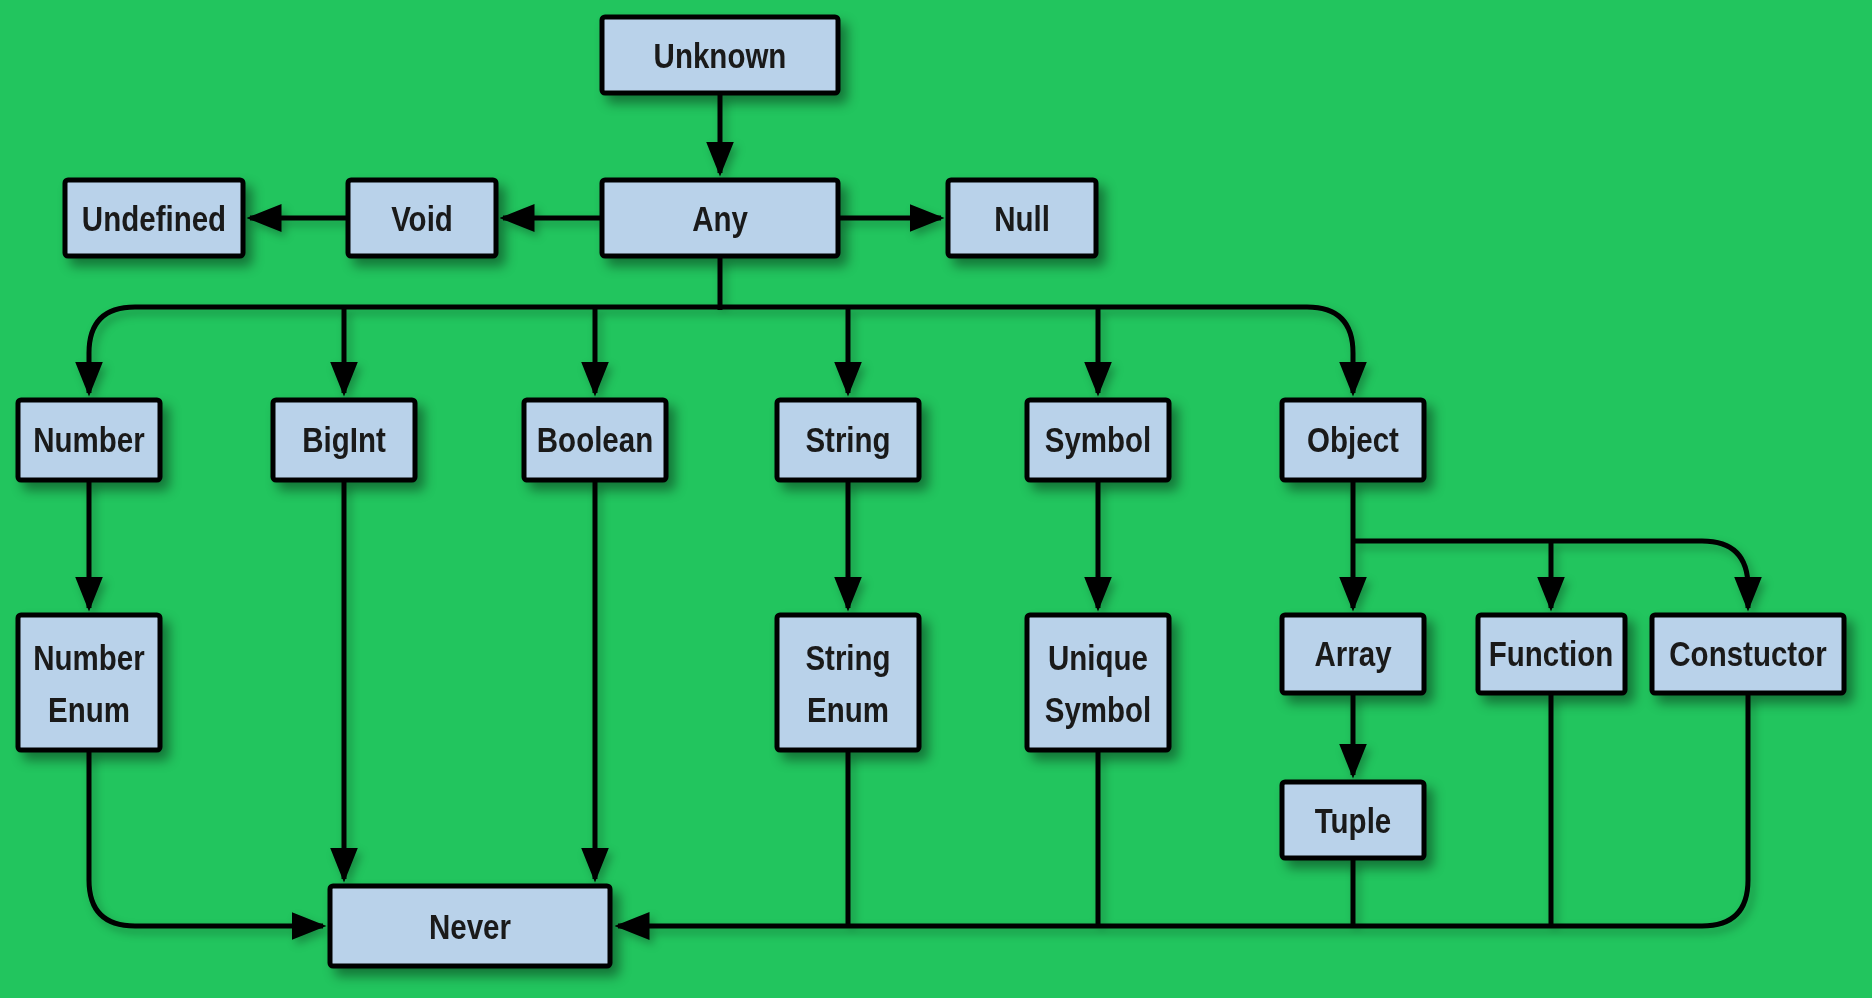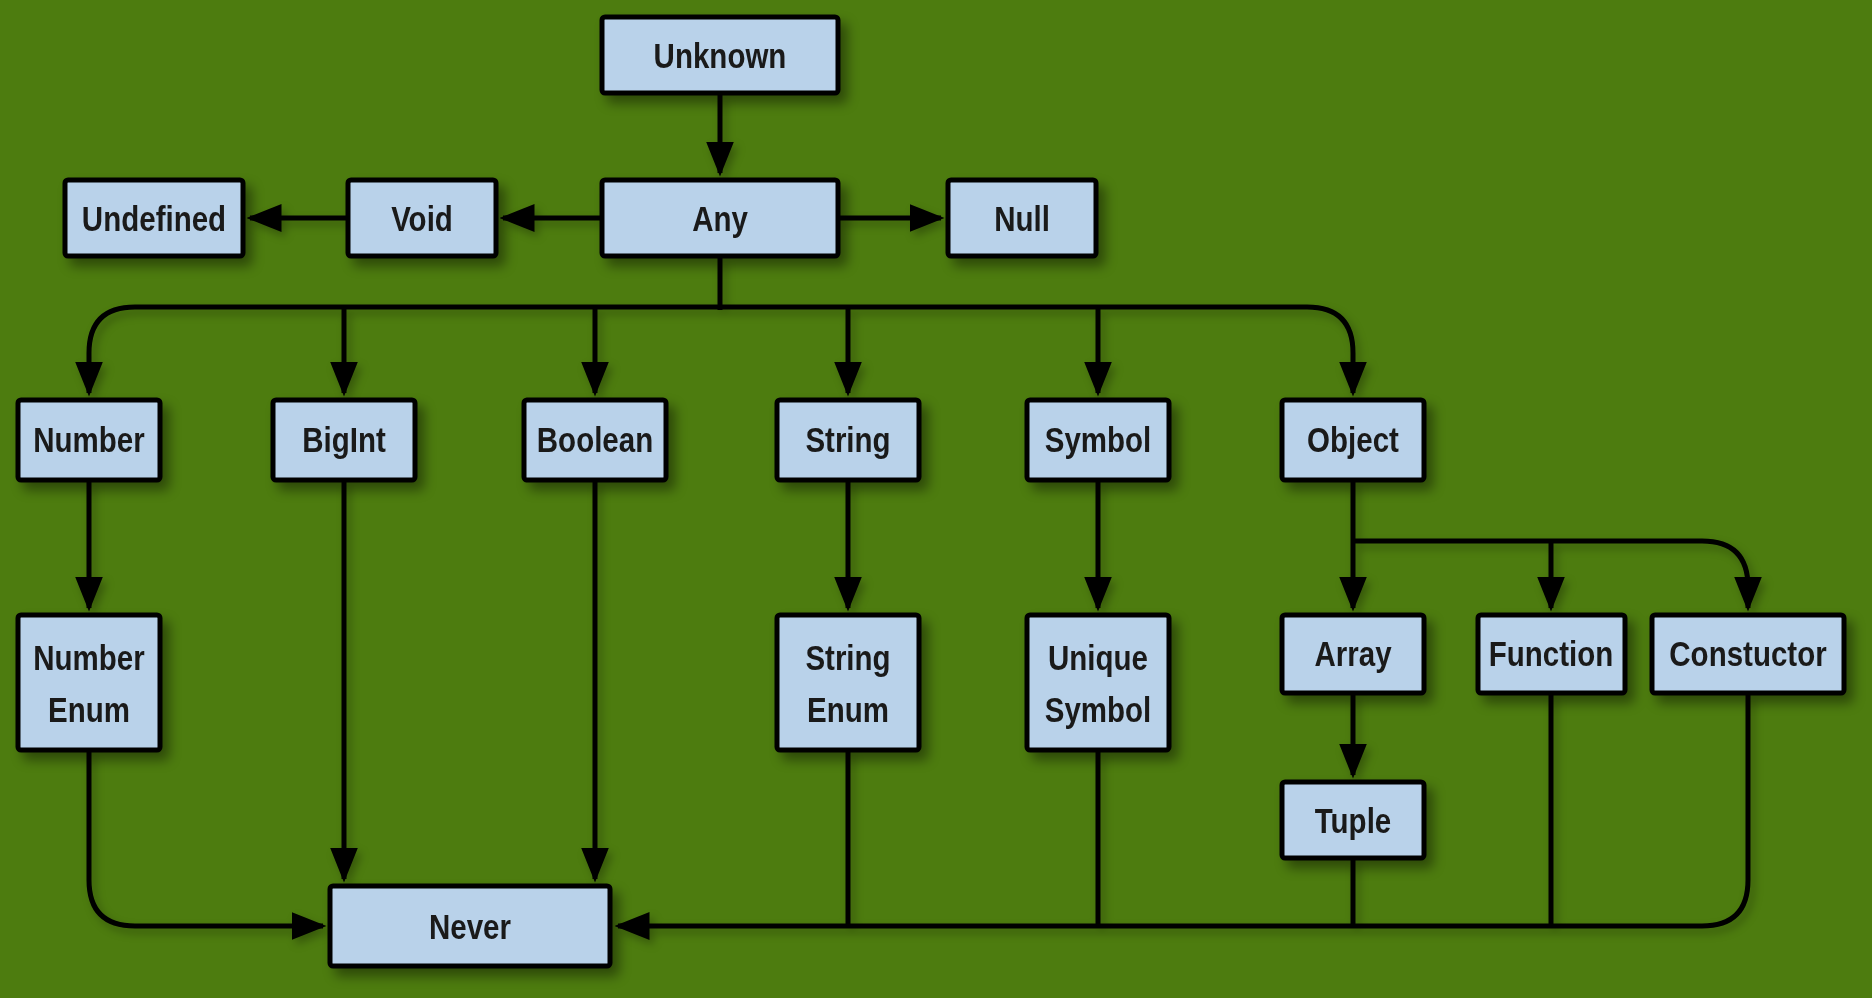--- a/index.html
+++ b/index.html
@@ -8,21 +8,21 @@
     background: #ffffff;
     width: 1872px;
     height: 998px;
     overflow: hidden;
     font-family: "Liberation Sans", sans-serif;
   }
   .stage {
     position: relative;
     width: 1872px;
     height: 998px;
-    background: #4d7c0f;
+    background: #22c55e;
   }
   svg { display: block; }
   .edges {
     filter: drop-shadow(4px 5px 4px rgba(0,0,0,0.28));
   }
   .edge {
     fill: none;
     stroke: #000000;
     stroke-width: 5;
     stroke-linecap: butt;

